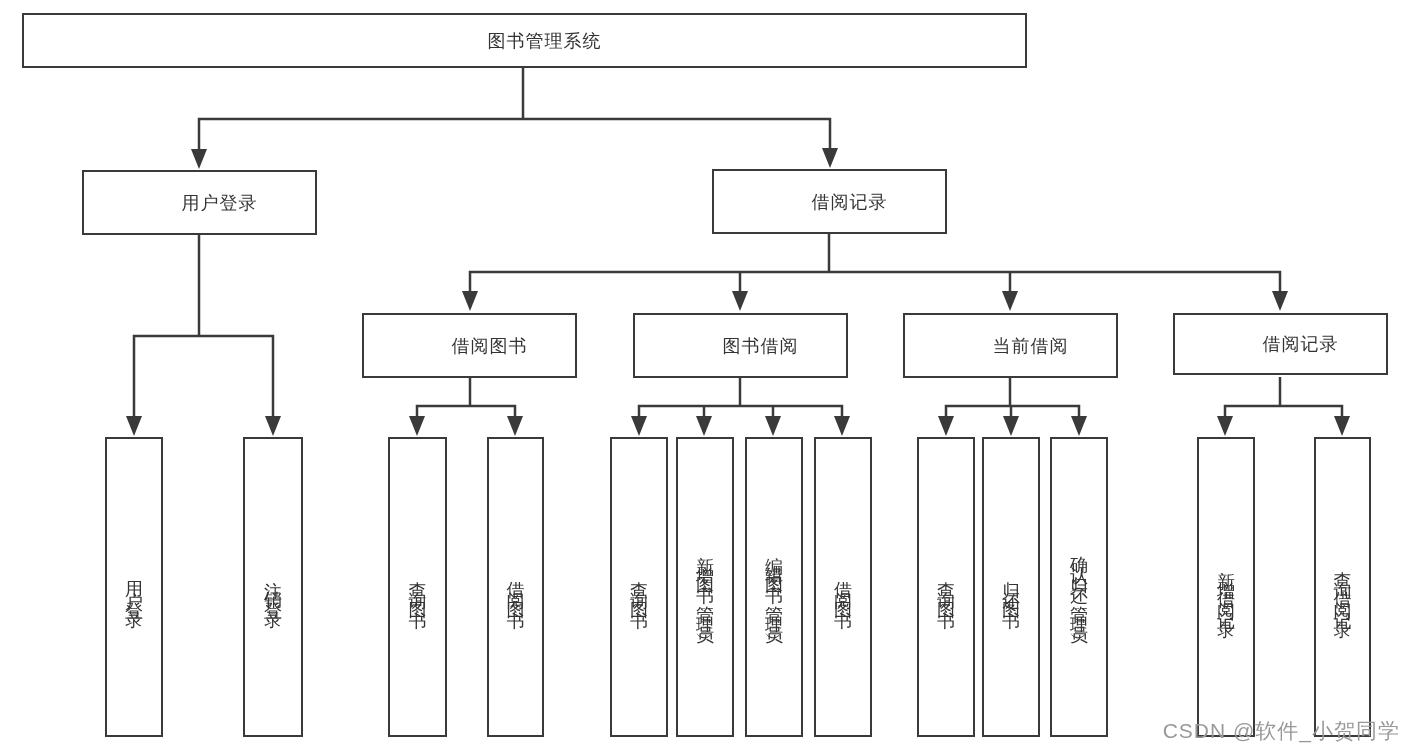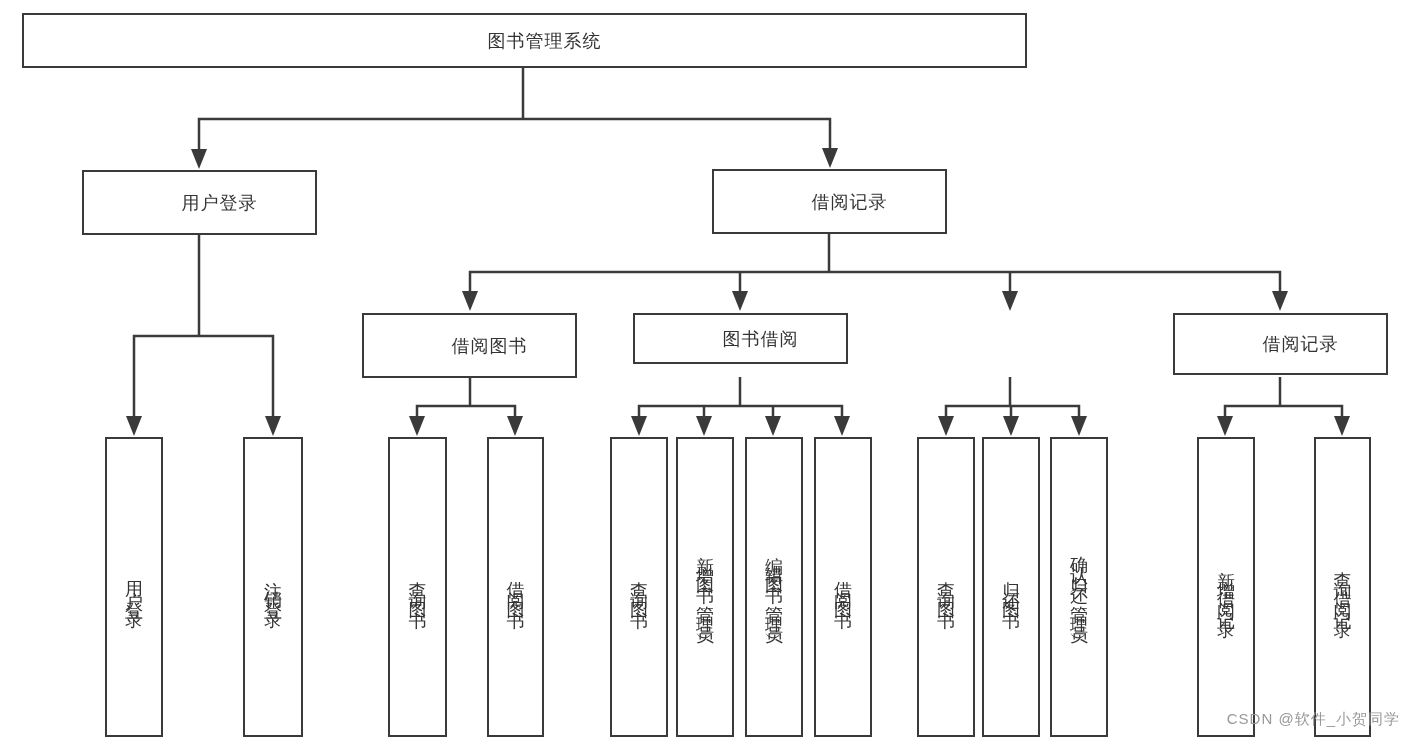--- a/index.html
+++ b/index.html
@@ -44,23 +44,23 @@
   .leaf .vtext{
     writing-mode:vertical-rl;
     text-orientation:mixed;
     color:var(--text);
     font-size:18px;
     letter-spacing:10px;
     line-height:1;
   }
   .watermark{
     position:absolute;
-    right:5px;bottom:18px;
+    right:5px;bottom:2px;
     color:var(--watermark);
-    font-size:15px;
+    font-size:21px;
     letter-spacing:1px;
     z-index:5;
   }
 </style>
 </head>
 <body>
 
 <div class="canvas">
 
   <svg class="connectors" viewBox="0 0 1405 747" xmlns="http://www.w3.org/2000/svg">
@@ -110,21 +110,22 @@
     <path class="ah" d="M1225 436 l-8 -20 h16 z"></path>
     <path class="ah" d="M1342 436 l-8 -20 h16 z"></path>
   </svg>
 
   <div class="node" style="left:22px;top:13px;width:1005px;height:55px;">图书管理系统</div>
 
   <div class="node" style="left:82px;top:170px;width:235px;height:65px;">用户登录</div>
   <div class="node" style="left:712px;top:169px;width:235px;height:65px;">借阅记录</div>
 
   <div class="node" style="left:362px;top:313px;width:215px;height:65px;">借阅图书</div>
-  <div class="node" style="left:633px;top:313px;width:215px;height:51px;">图书借阅</div>
+  <div class="node" style="left:633px;top:313px;width:215px;height:65px;">图书借阅</div>
+  <div class="node" style="left:903px;top:313px;width:215px;height:65px;">当前借阅</div>
   <div class="node" style="left:1173px;top:313px;width:215px;height:62px;">借阅记录</div>
 
   <div class="leaf" style="left:105px;width:58px;">
     <span class="vtext">用户登录</span>
   </div>
   <div class="leaf" style="left:243px;width:60px;">
     <span class="vtext">注销登录</span>
   </div>
 
   <div class="leaf" style="left:388px;width:59px;">

